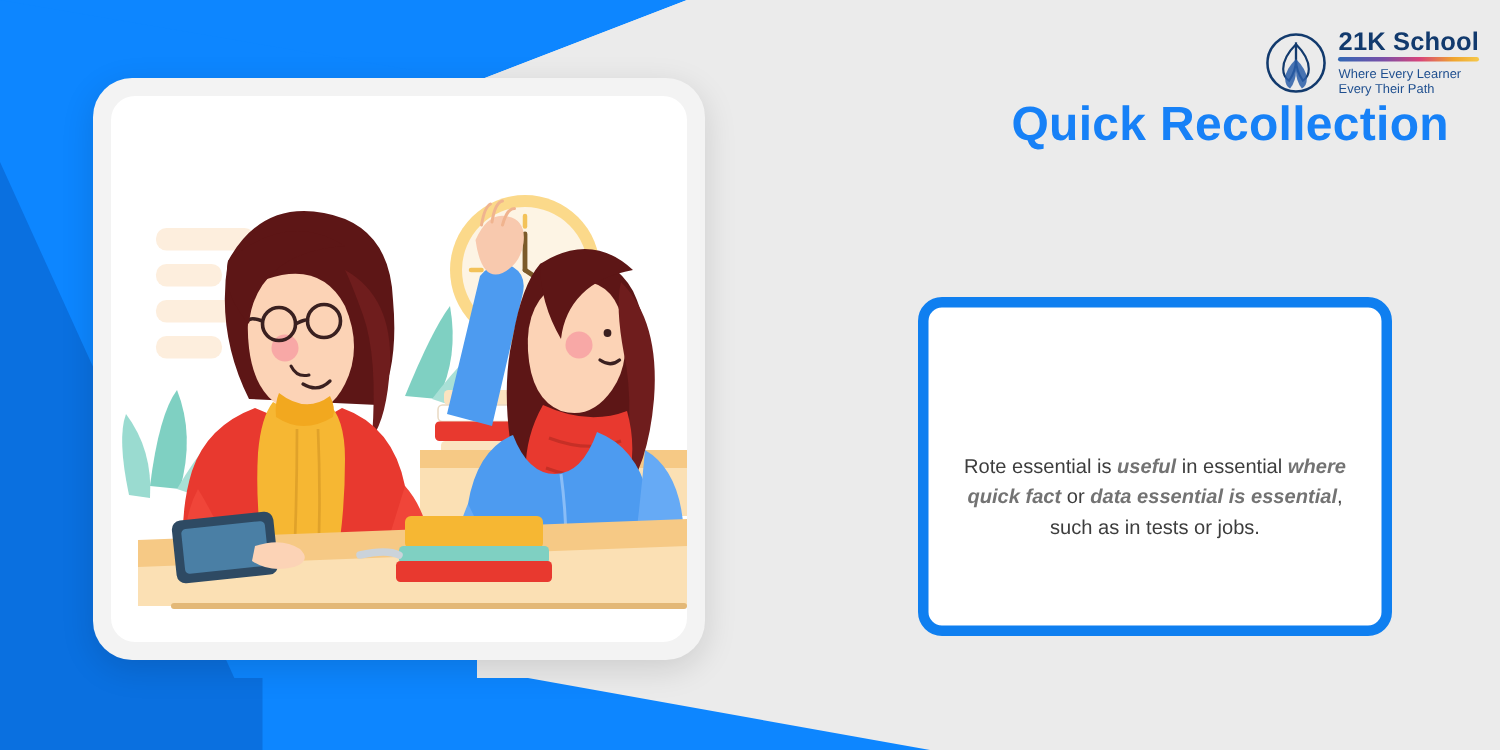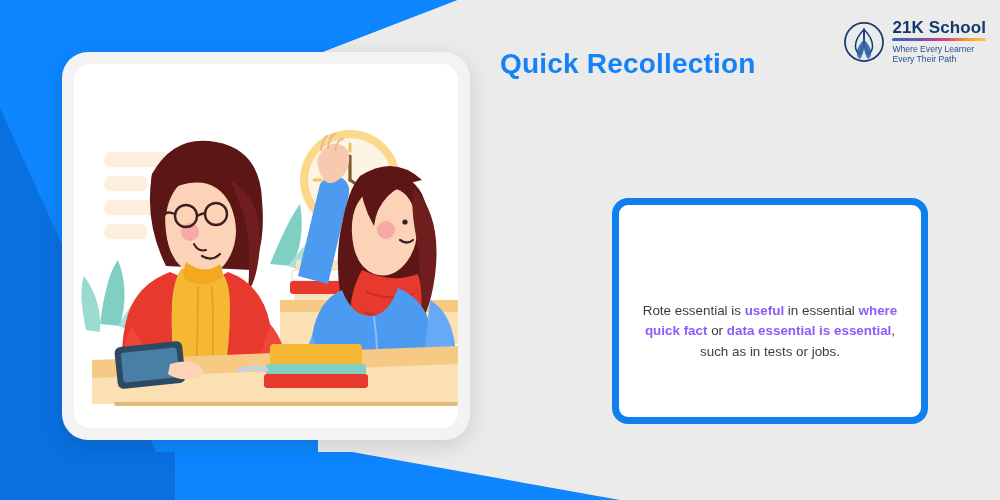--- a/index.html
+++ b/index.html
@@ -68,23 +68,23 @@
     font-weight: normal;
     color: #1f4f8f;
     line-height: 1.22;
   }
 
   
   #headline {
     position: absolute;
     left: 500px;
     right: 34px;
-    top: 48px;
-    text-align: left;
-    font-size: 28px;
+    top: 64px;
+    text-align: right;
+    font-size: 32px;
     font-weight: bold;
     color: #1781f7;
     letter-spacing: .2px;
   }
 
   
   #info-card {
     position: absolute;
     left: 612px;
     top: 198px;
@@ -98,21 +98,21 @@
   #info-text {
     position: absolute;
     left: 16px;
     right: 16px;
     top: 96px;
     text-align: center;
     font-size: 13.4px;
     line-height: 1.52;
     color: #3d3d3d;
   }
-  #info-text b { color: #8b5cf6; font-weight: bold; }
+  #info-text b { color: #737373; font-weight: bold; font-style: italic; }
 
   
   #advantage {
     position: absolute;
     left: 660px;
     top: 112px;
     width: 222px;
     height: 165px;
   }
   #advantage svg { display: block; width: 100%; height: 100%; }

